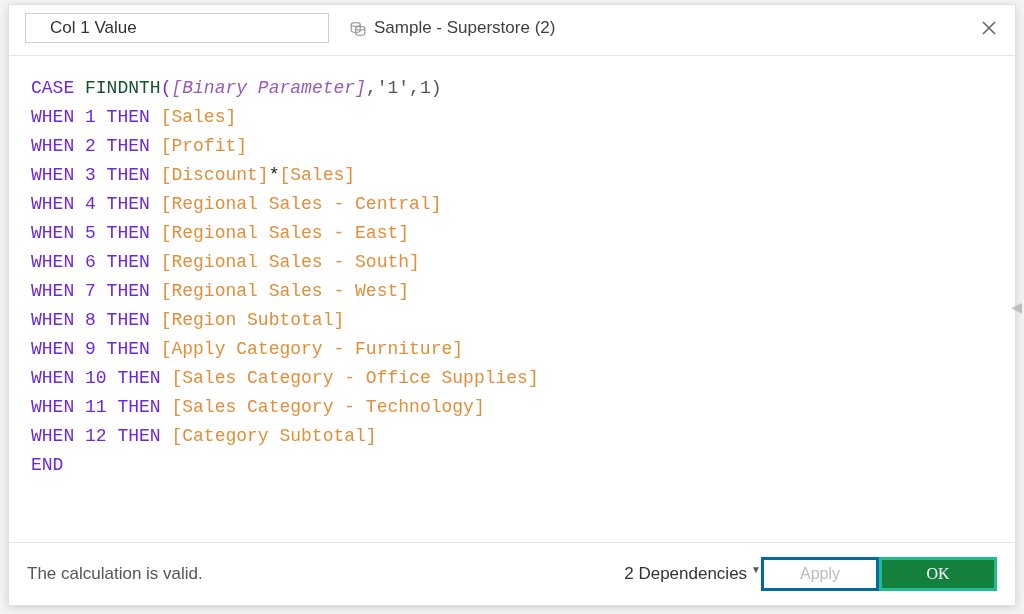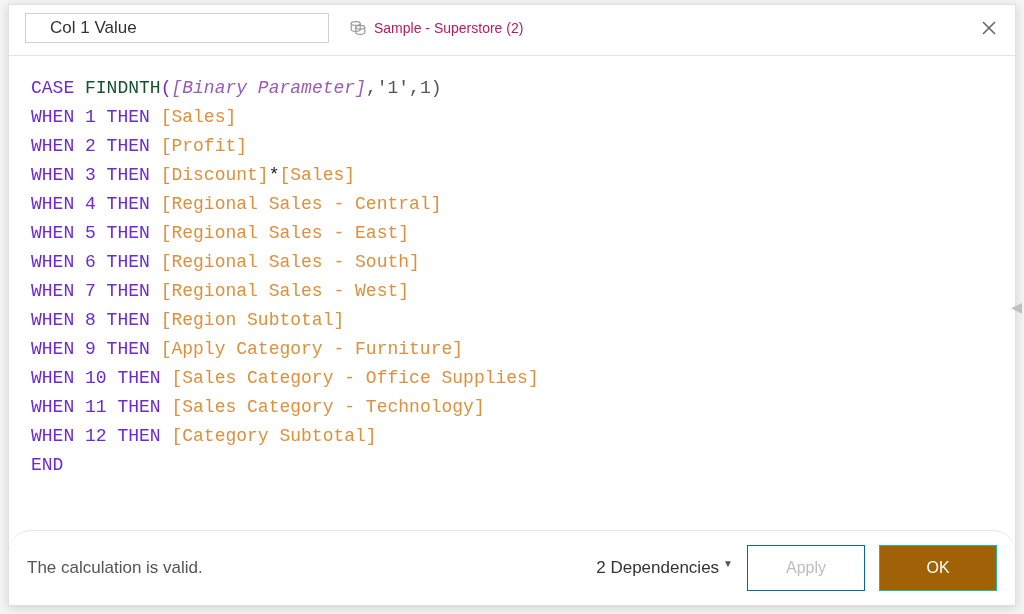--- a/index.html
+++ b/index.html
@@ -39,24 +39,24 @@
     height: 30px;
     border: 1px solid #cfcfcf;
     padding: 0 24px;
     font-size: 17px;
     color: #333;
     font-family: inherit;
     outline: none;
   }
   .datasource {
     display: flex;
-    align-items: center;
+    align-items: flex-end;
     gap: 7px;
-    font-size: 14px;
-    color: #be185d;
+    font-size: 17px;
+    color: #404040;
     cursor: default;
   }
   .ds-icon svg {
     width: 18px;
     height: 18px;
     display:block;
   }
   .close-btn {
     margin-left: auto;
     width: 20px;
@@ -84,57 +84,56 @@
   .param { color: #9a5cb5; font-style: italic; }
   .lit { color: #555; }
   .field { color: #e08f3a; }
   .op { color: #222; }
 
   .footer {
     border-top: 1px solid #e4e4e4;
     padding: 14px 18px;
     display: flex;
     align-items: center;
-    gap: 14px;
-    border-radius: 22px;
   }
   .status {
     font-size: 17px;
     color: #555;
   }
   .spacer { margin-left:auto; }
   .deps {
     font-size: 17px;
     color: #333;
     display:flex;
     align-items:flex-start;
     gap:4px;
     cursor:pointer;
   }
   .deps .caret {
     font-size:10px;
     color:#555;
   }
   .btn {
     min-width: 118px;
-    height: 46px;
-    border: 1px solid #0369a1;
+    height: 34px;
+    border: 3px solid #0369a1;
     background: #fff;
     font-size: 16px;
     cursor: pointer;
     font-family: inherit;
   }
   .btn.apply {
     color: #bdbdbd;
     cursor: default;
   }
   .btn.ok {
-    background: #a16207;
+    background: #15803d;
     border-color: #1dbf92;
     color: #fff;
+    font-family: Liberation Serif, serif;
   }
   .side-handle {
     position:absolute;
     right:0;
     top:50%;
     transform:translateY(-50%);
     color:#bfbfbf;
     font-size:14px;
     cursor:pointer;
     padding:4px 2px;

